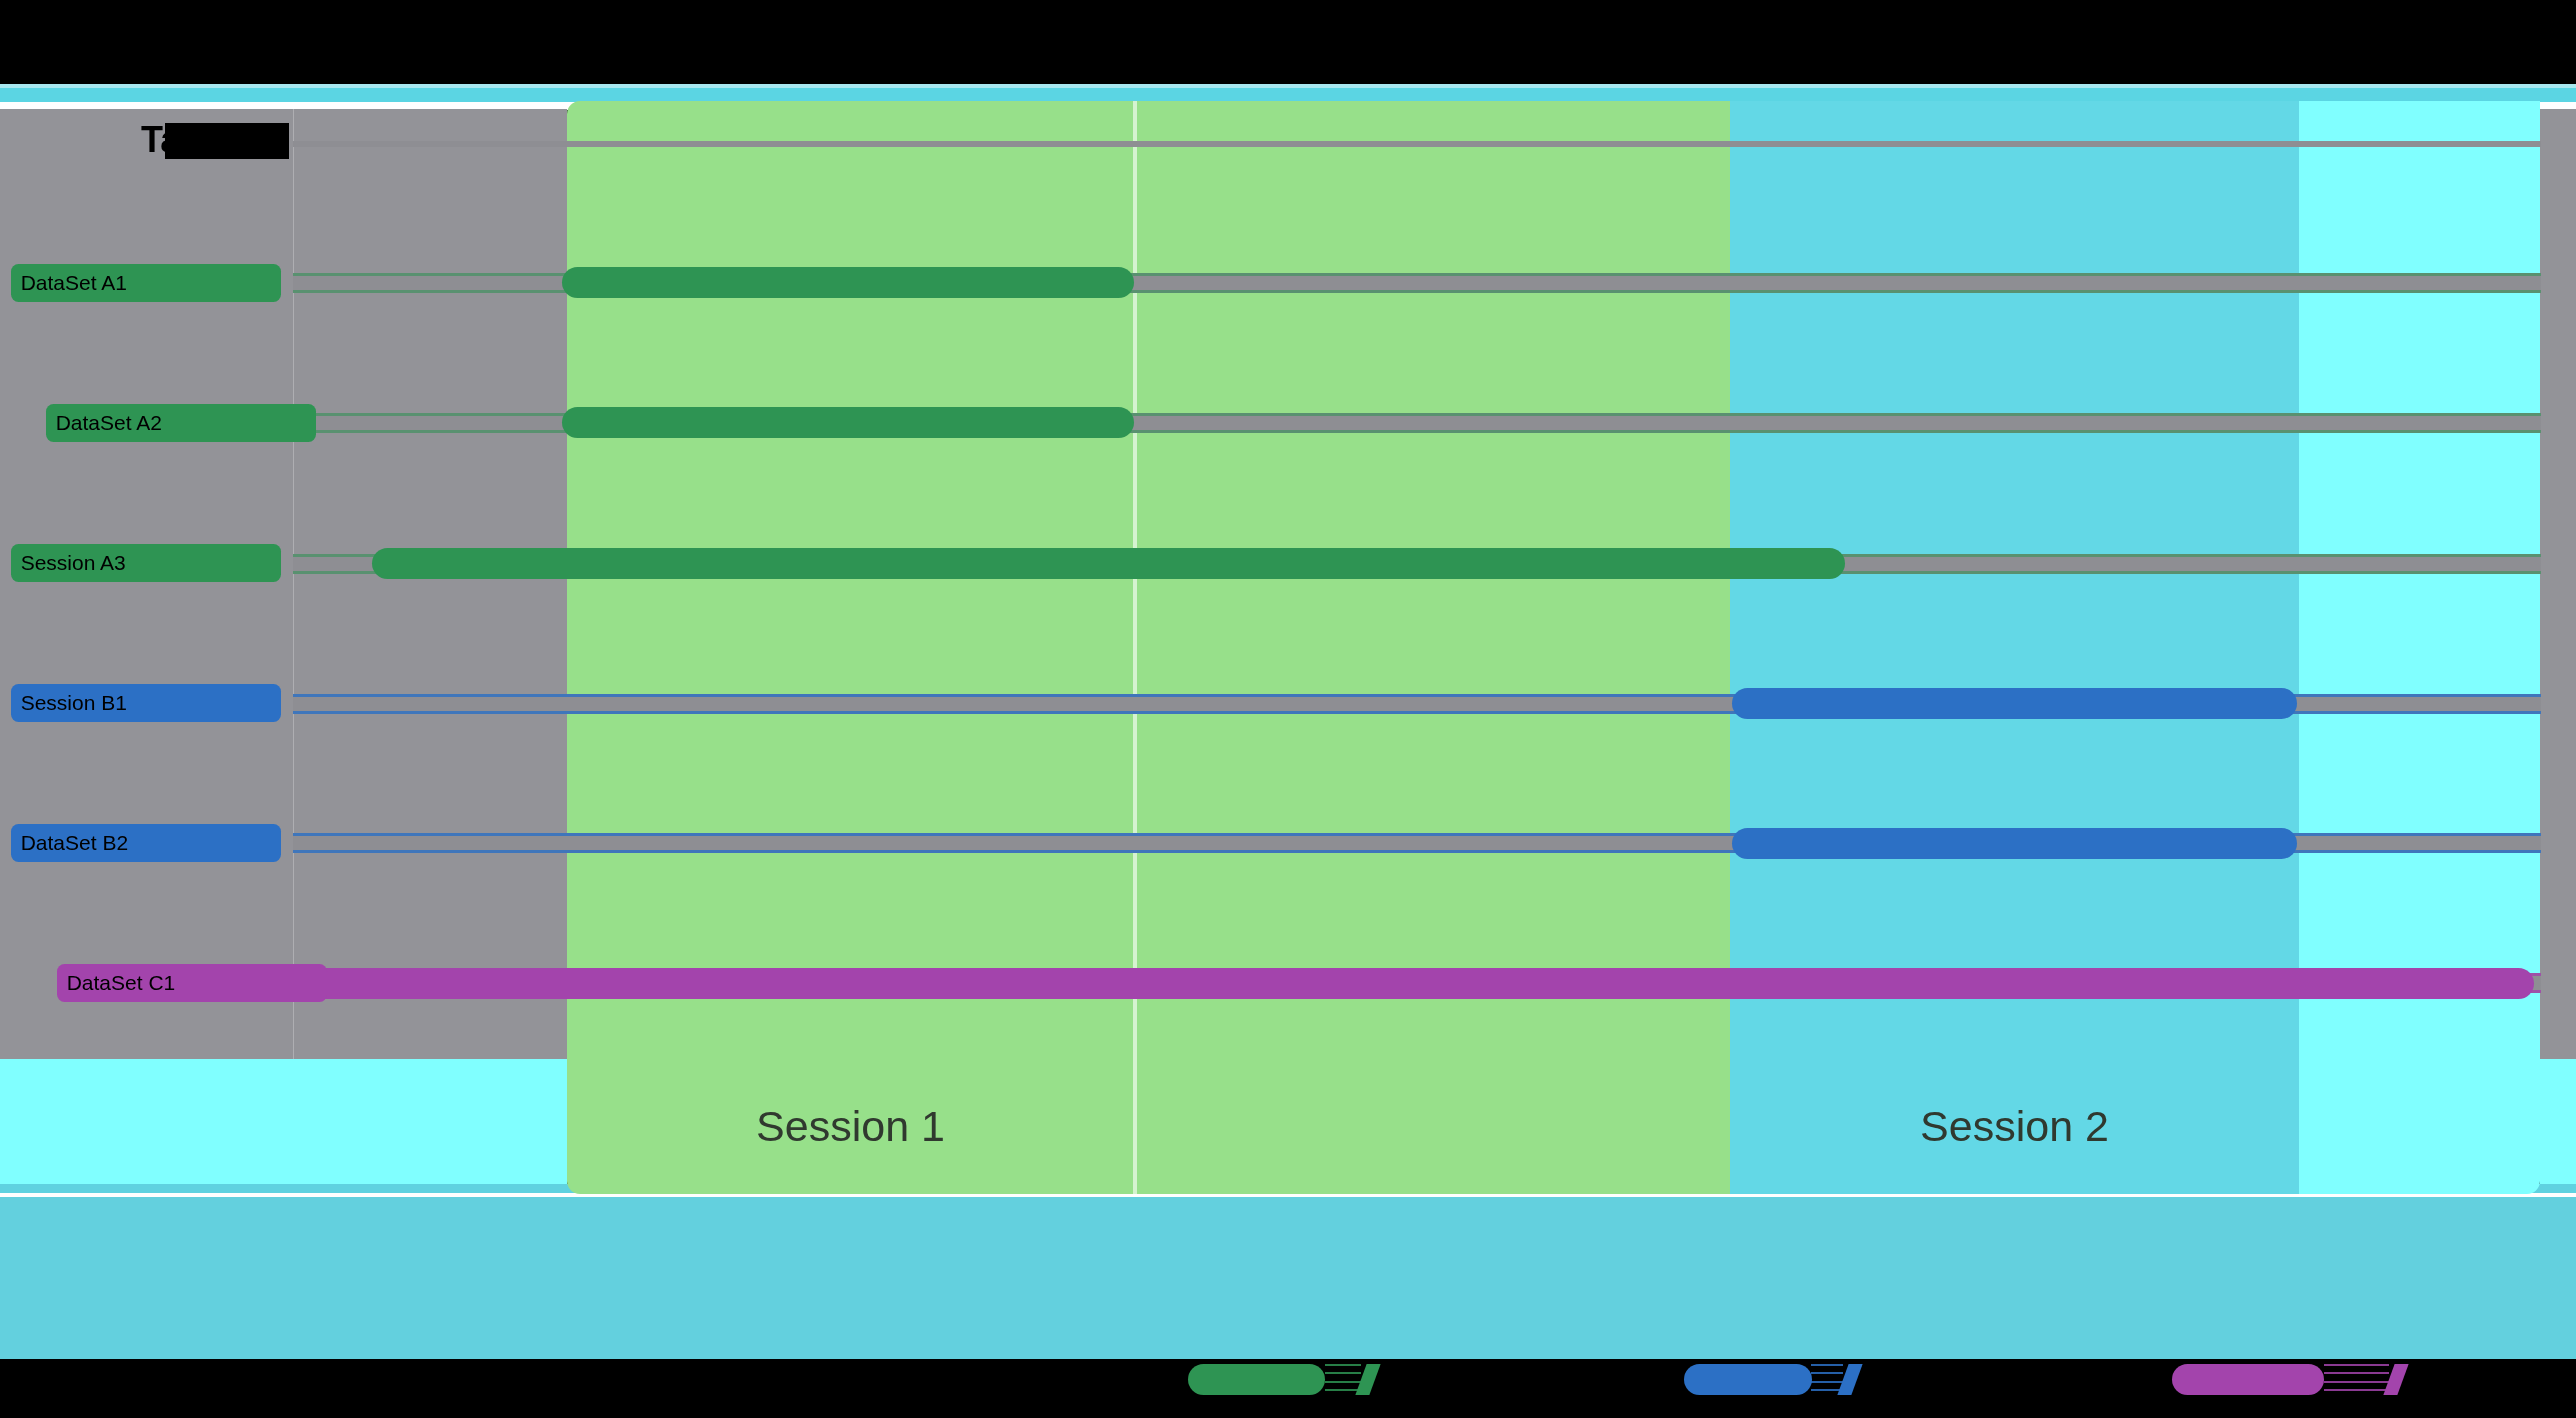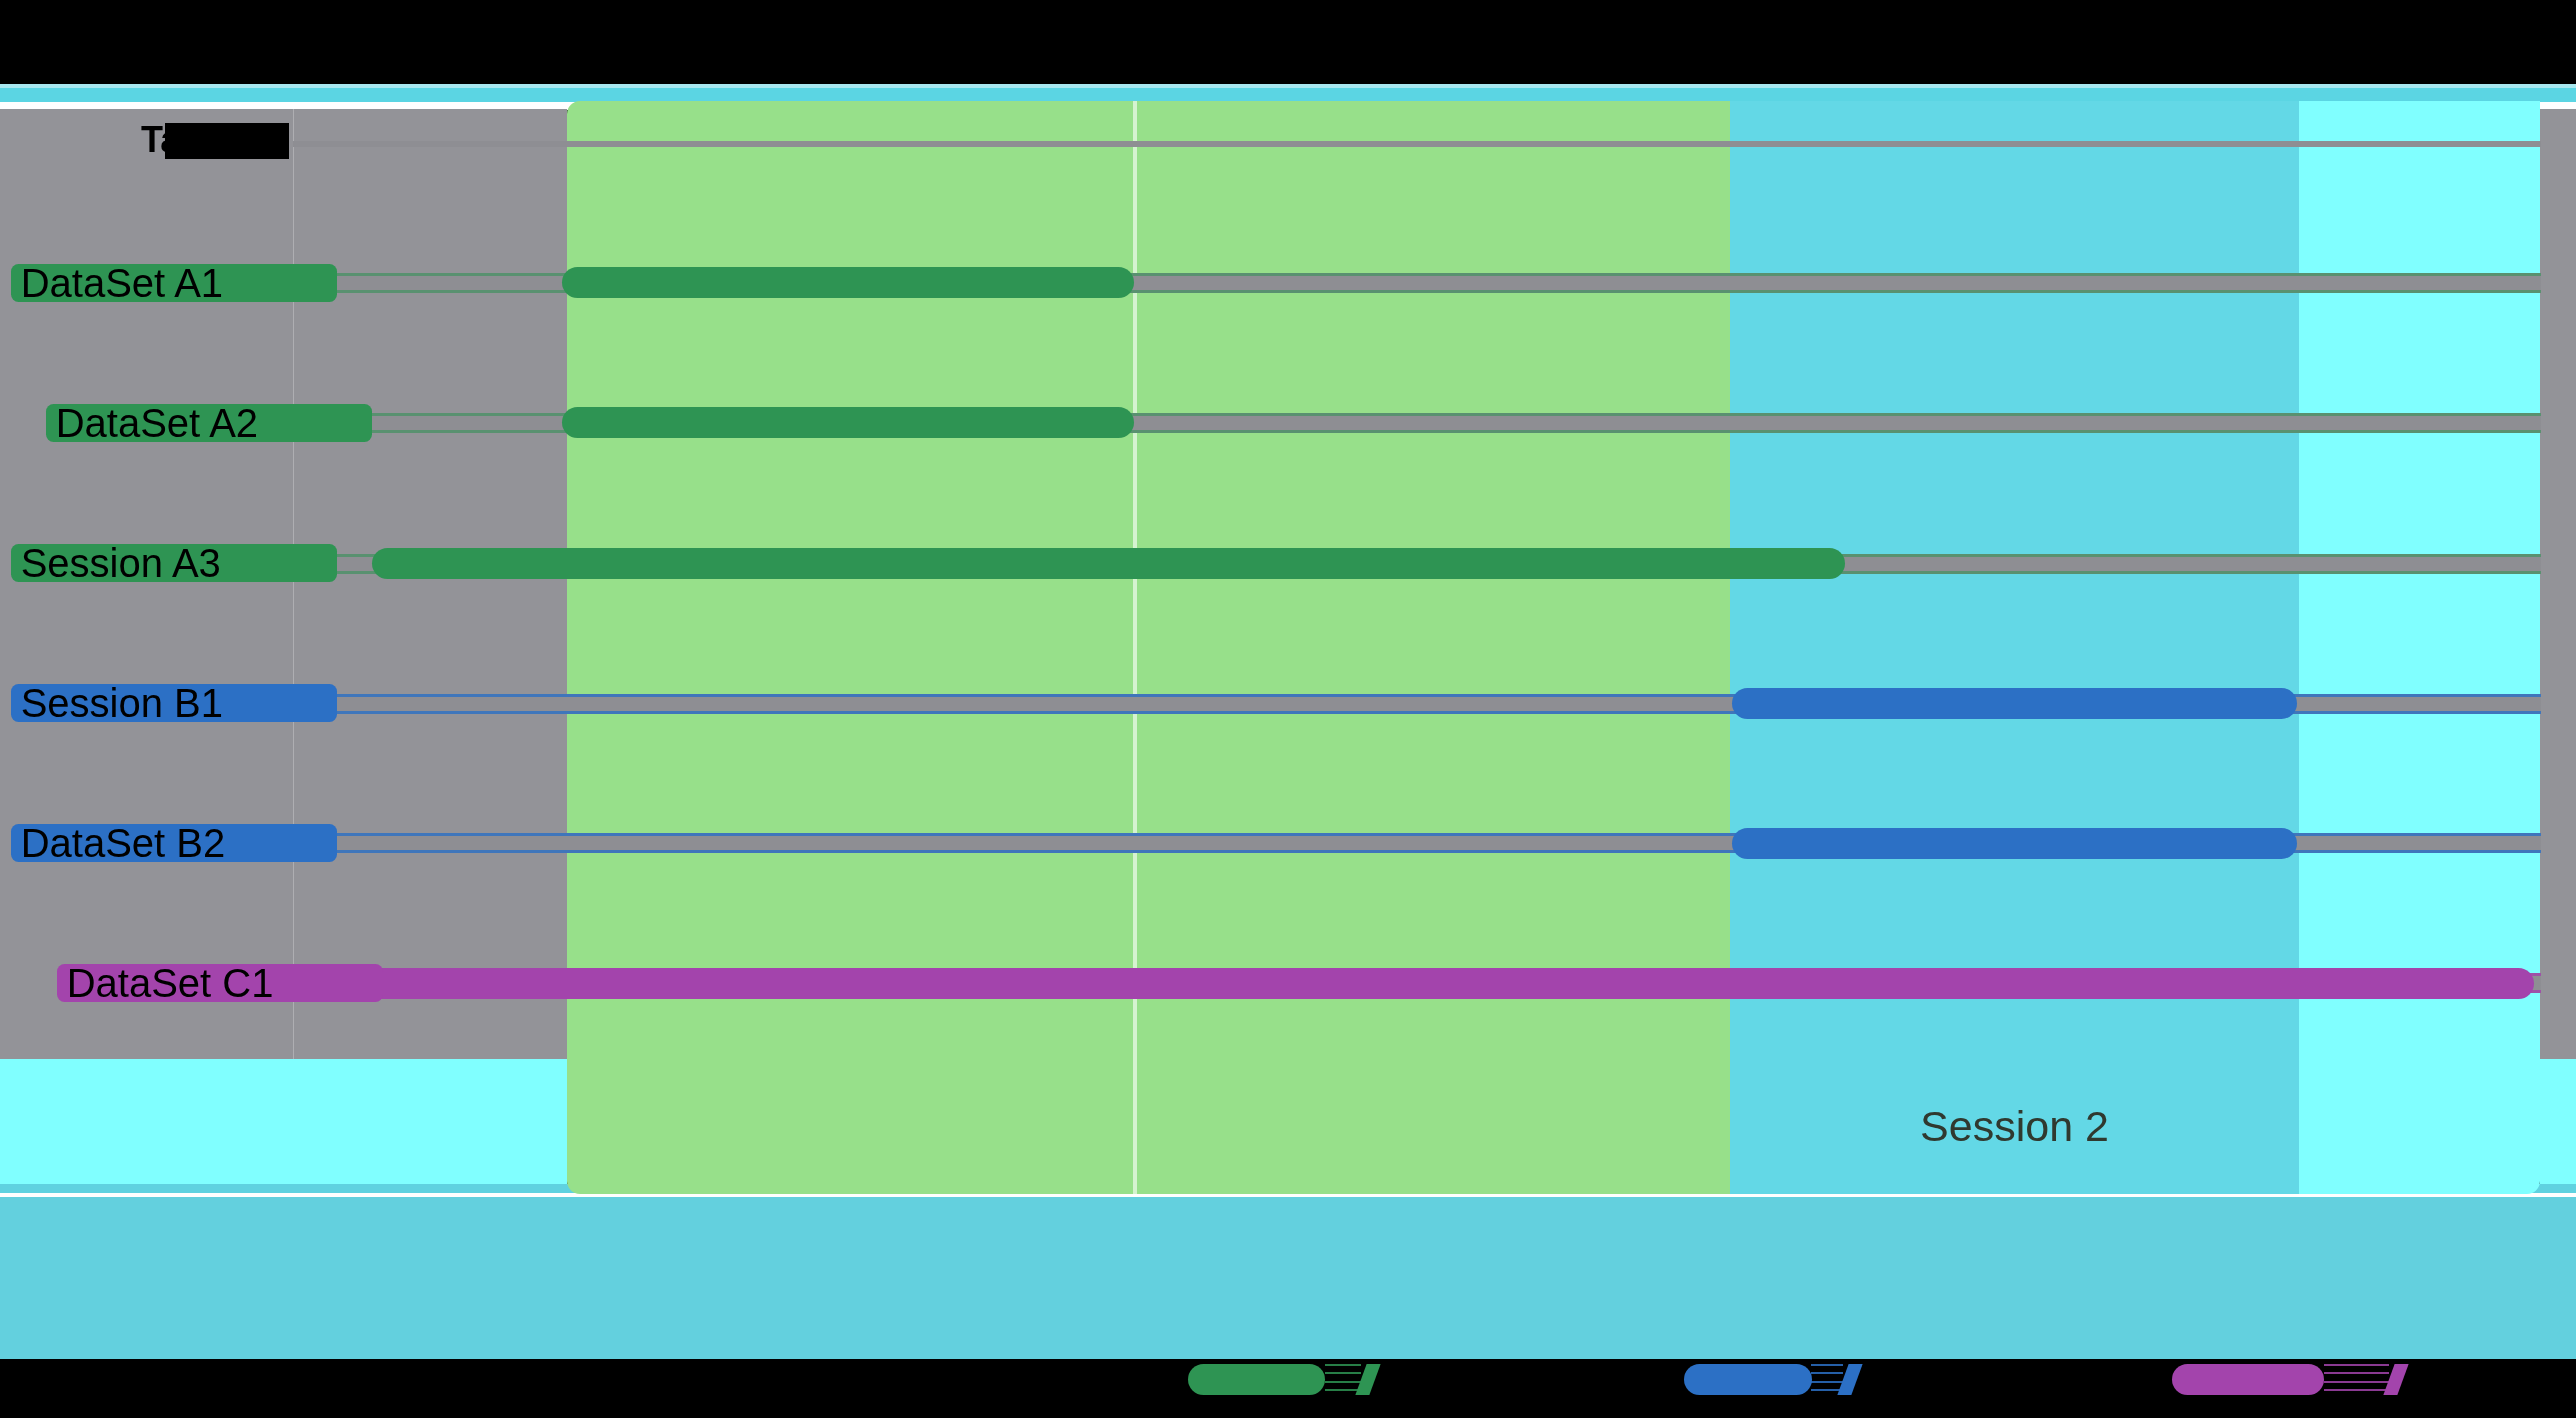--- a/index.html
+++ b/index.html
@@ -27,22 +27,22 @@
   .col-cyan{left:1730px;width:569px;background:#63D8E6;}
   .col-aqua{left:2299px;width:241px;background:#80FFFF;border-radius:0 0 13px 0;}
   .vline-mid{left:1133px;top:101px;width:3.8px;height:1093px;background:rgba(255,255,255,0.6);}
   .grid-header{left:293px;top:141px;width:2248px;height:5.6px;background:#8E8E93;}
   
   .task-label{left:141px;top:120px;width:188px;height:39px;font-size:36px;font-weight:700;color:#000;line-height:39px;}
   .task-redact{left:165px;top:123px;width:124px;height:36px;background:#000;}
   
   .row-track{box-sizing:border-box;left:293px;width:2248px;height:20px;background:#8E8E93;border-top:3.8px solid;border-bottom:3.8px solid;}
   .gantt-bar{height:31px;border-radius:16px;}
-  .row-pill{left:11.3px;width:326px;height:38px;border-radius:7.5px;color:#000;
-    font-size:40px;line-height:38px;padding-left:9.4px;box-sizing:border-box;white-space:nowrap;overflow:hidden;}
+  .row-pill{left:11.3px;width:270px;height:38px;border-radius:7.5px;color:#000;
+    font-size:21px;line-height:38px;padding-left:9.4px;box-sizing:border-box;white-space:nowrap;overflow:hidden;}
   
   .session-label{top:1089px;height:75px;line-height:75px;text-align:center;font-size:43px;color:#30392F;}
   .session-1{left:567px;width:567px;}
   .session-2{left:1730px;width:569px;}
   
   .legend-swatch{top:1364px;height:31px;border-radius:16px;}
   .legend-streak{top:1364px;height:31px;opacity:0.85;}
   .legend-slash{top:1364px;width:14px;height:31px;transform:skewX(-20deg);}
 </style>
 </head>
@@ -87,20 +87,21 @@
       <div class="abs gantt-bar" style="left: 1732px; top: 828px; width: 565px; background: rgb(44, 112, 197);"></div>
       <div class="abs row-pill" style="top: 824px; background: rgb(44, 112, 197);">DataSet B2</div>
       <div class="abs row-track" style="top: 973px; border-color: rgba(163, 68, 172, 0.8);"></div>
       <div class="abs gantt-bar" style="left: 305px; top: 968px; width: 2229px; background: rgb(163, 68, 172);"></div>
       <div class="abs row-pill" style="top: 964px; background: rgb(163, 68, 172); margin-left: 46px;">DataSet C1</div>
     </div>
 
   <div class="abs task-label">Task</div>
   <div class="abs task-redact"></div>
 
+  <div class="abs session-label session-1">Session 1</div>
   <div class="abs session-label session-2">Session 2</div>
 
   <div id="legend-layer">
       <div class="abs legend-swatch" style="left: 1188px; width: 137px; background: rgb(46, 148, 83);"></div>
       <div class="abs legend-streak" style="left: 1325px; width: 36px; background: repeating-linear-gradient(rgb(46, 148, 83) 0px, rgb(46, 148, 83) 1.9px, transparent 1.9px, transparent 8.4px);"></div>
       <div class="abs legend-slash" style="left: 1361px; background: rgb(46, 148, 83);"></div>
       <div class="abs legend-swatch" style="left: 1684px; width: 128px; background: rgb(44, 112, 197);"></div>
       <div class="abs legend-streak" style="left: 1811px; width: 32px; background: repeating-linear-gradient(rgb(44, 112, 197) 0px, rgb(44, 112, 197) 1.9px, transparent 1.9px, transparent 8.4px);"></div>
       <div class="abs legend-slash" style="left: 1843px; background: rgb(44, 112, 197);"></div>
       <div class="abs legend-swatch" style="left: 2172px; width: 152px; background: rgb(163, 68, 172);"></div>

